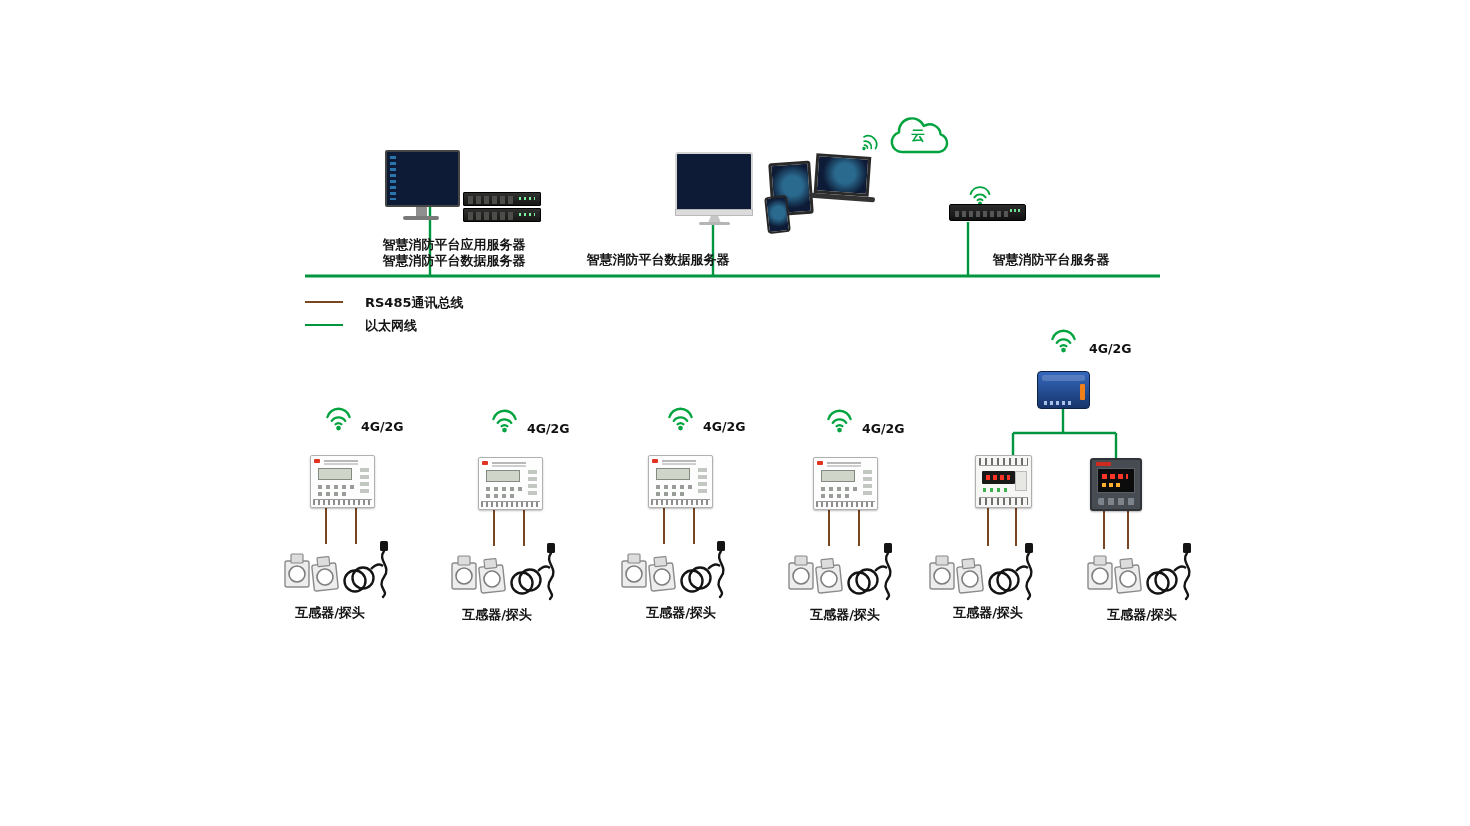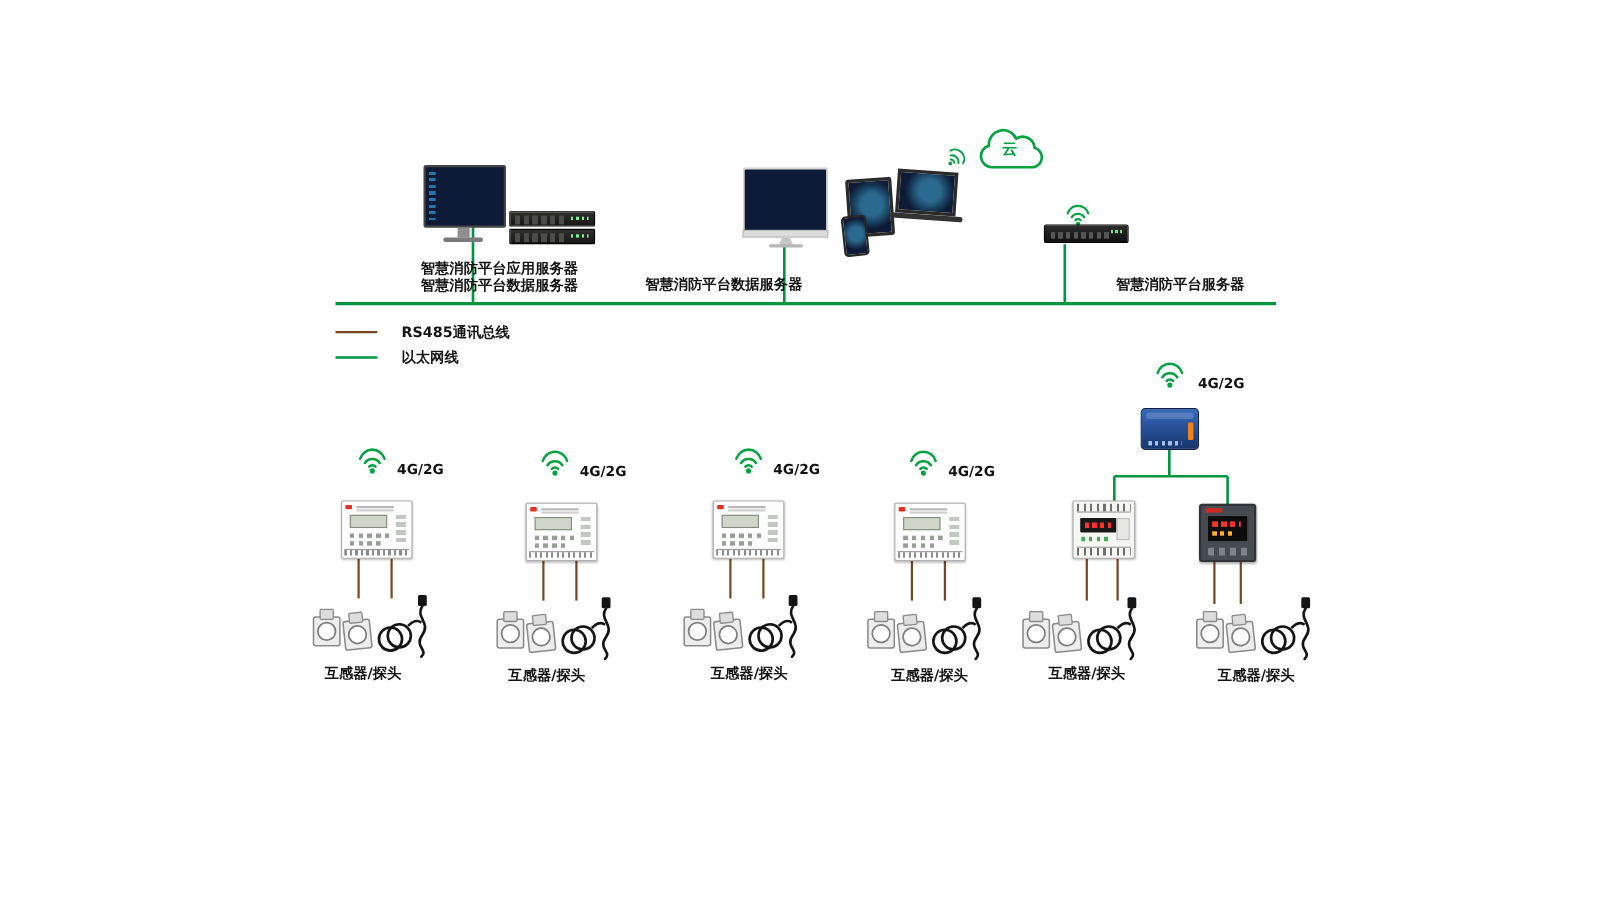--- a/index.html
+++ b/index.html
@@ -200,21 +200,21 @@
       <use href="#wifi"></use>
     </svg>
 
   <svg class="wifi" style="left:967px;top:183px" width="26" height="23">
       <use href="#wifi"></use>
     </svg>
   <div class="abs switch">
       <div class="ports"></div>
       <div class="sled"></div>
     </div>
-  <div class="lbl" style="left:998px;top:252px;width:150px">智慧消防平台服务器</div>
+  <div class="lbl" style="left:976px;top:252px;width:150px">智慧消防平台服务器</div>
 
   <div class="lbl" style="left:365px;top:295px;text-align:left">RS485通讯总线</div>
   <div class="lbl" style="left:365px;top:318px;text-align:right">以太网线</div>
 
   <svg class="wifi" style="left:1048px;top:326px" width="31" height="27">
       <use href="#wifi"></use>
     </svg>
   <div class="tag" style="left:1089px;top:341px">4G/2G</div>
   <div class="abs gateway">
     <div class="gw-top"></div>

